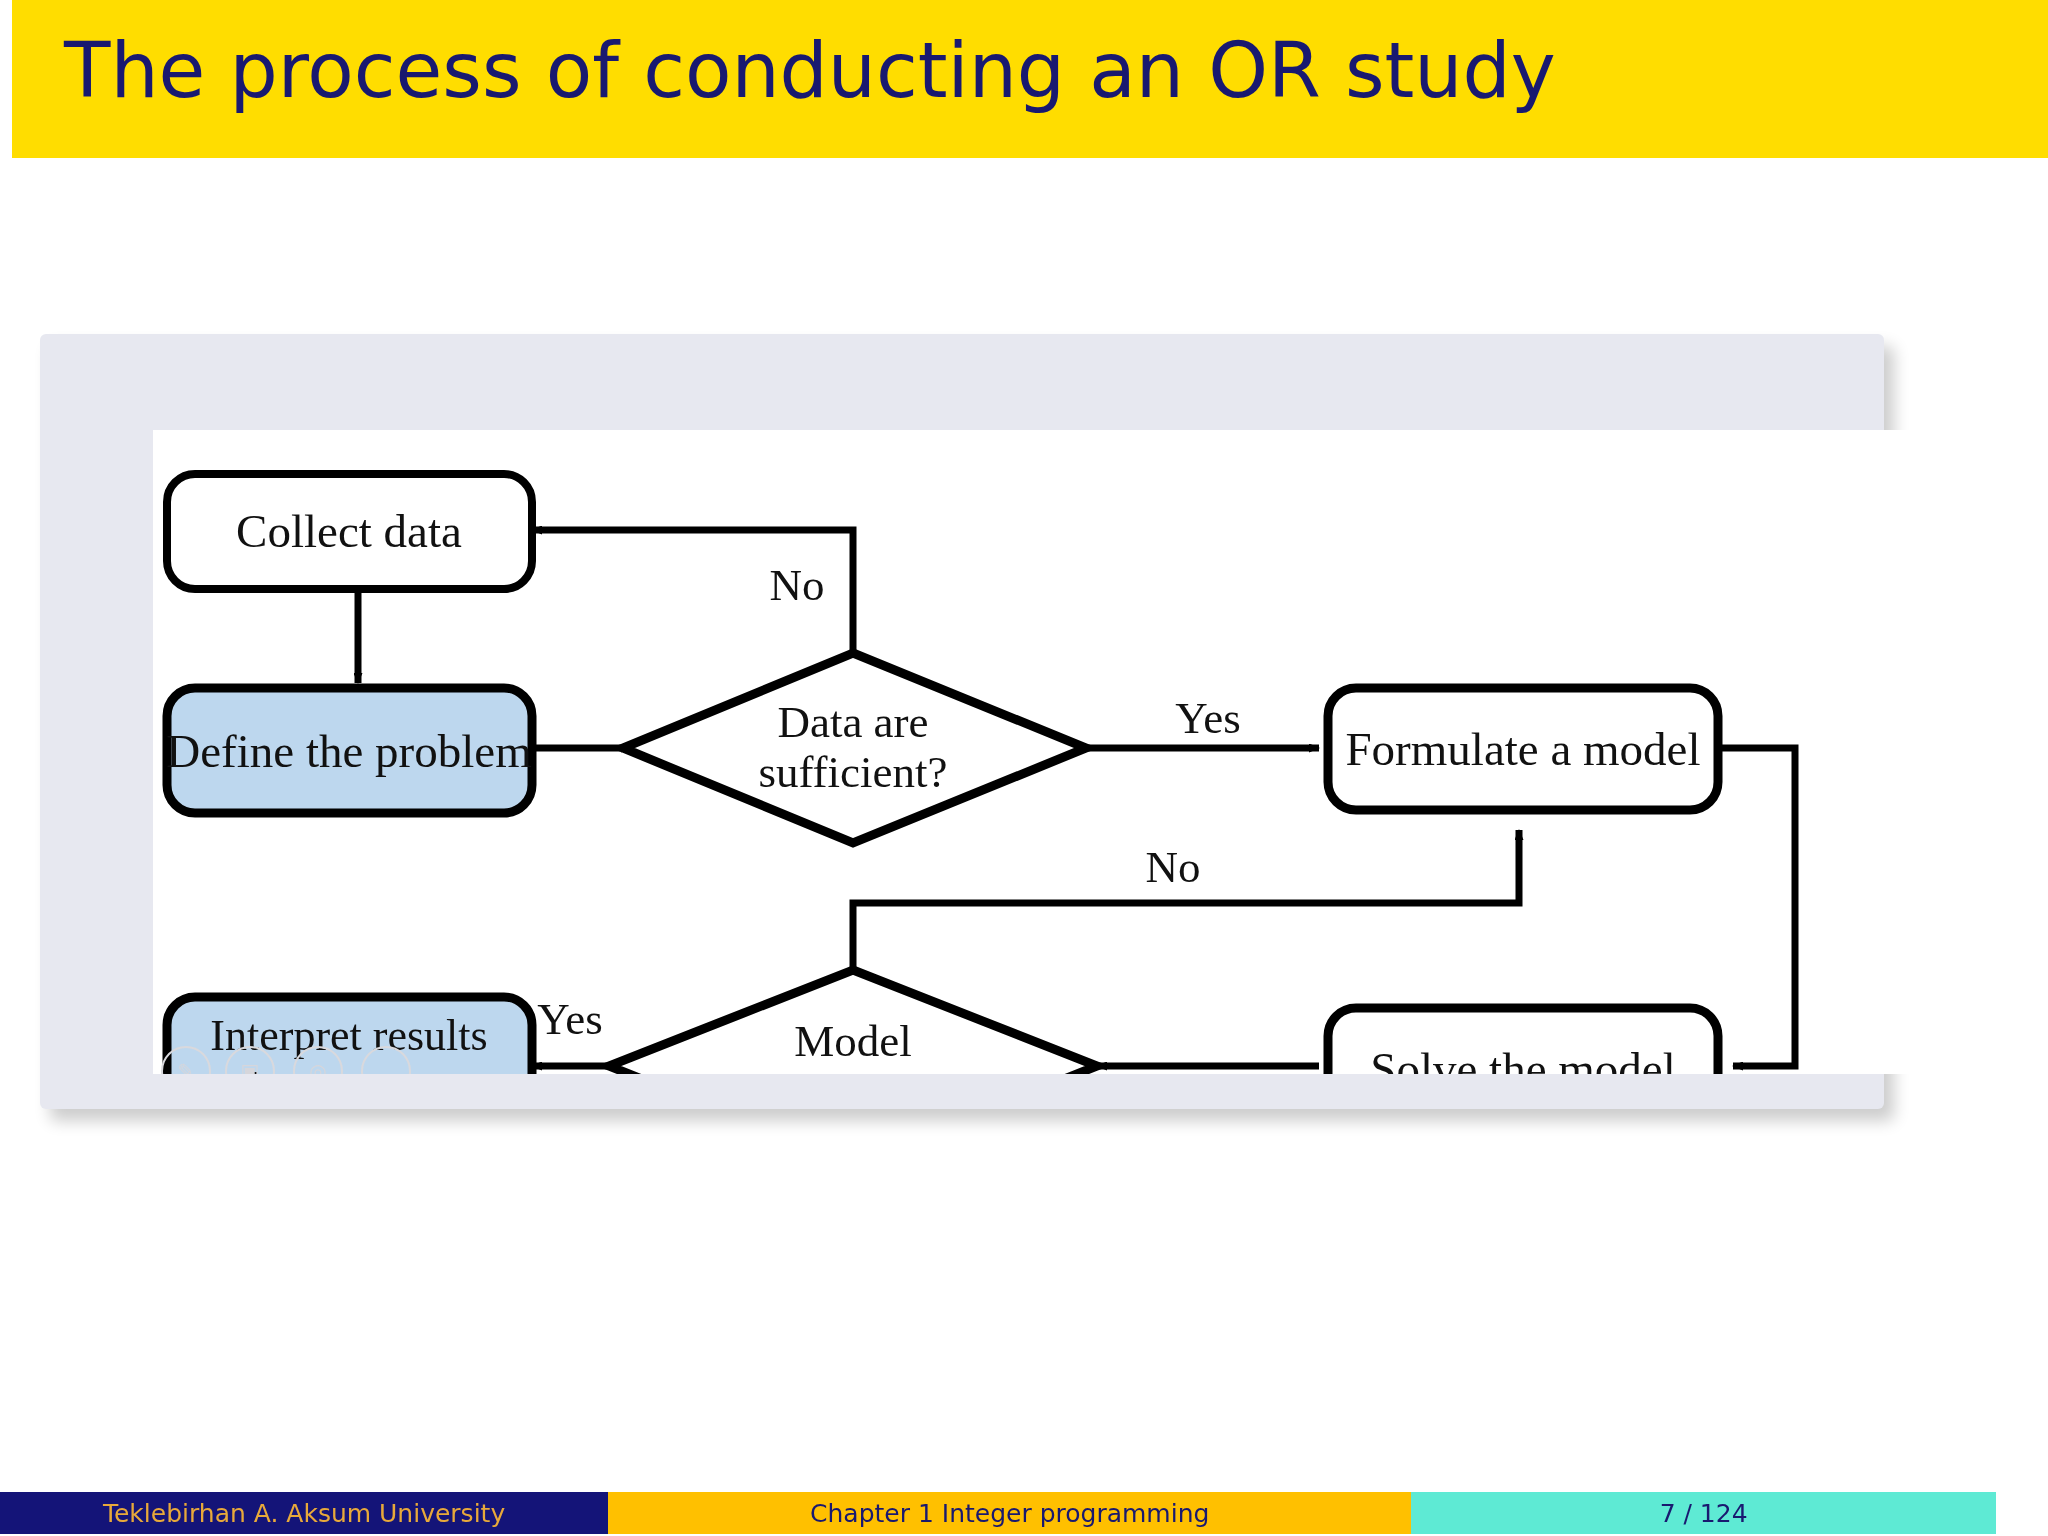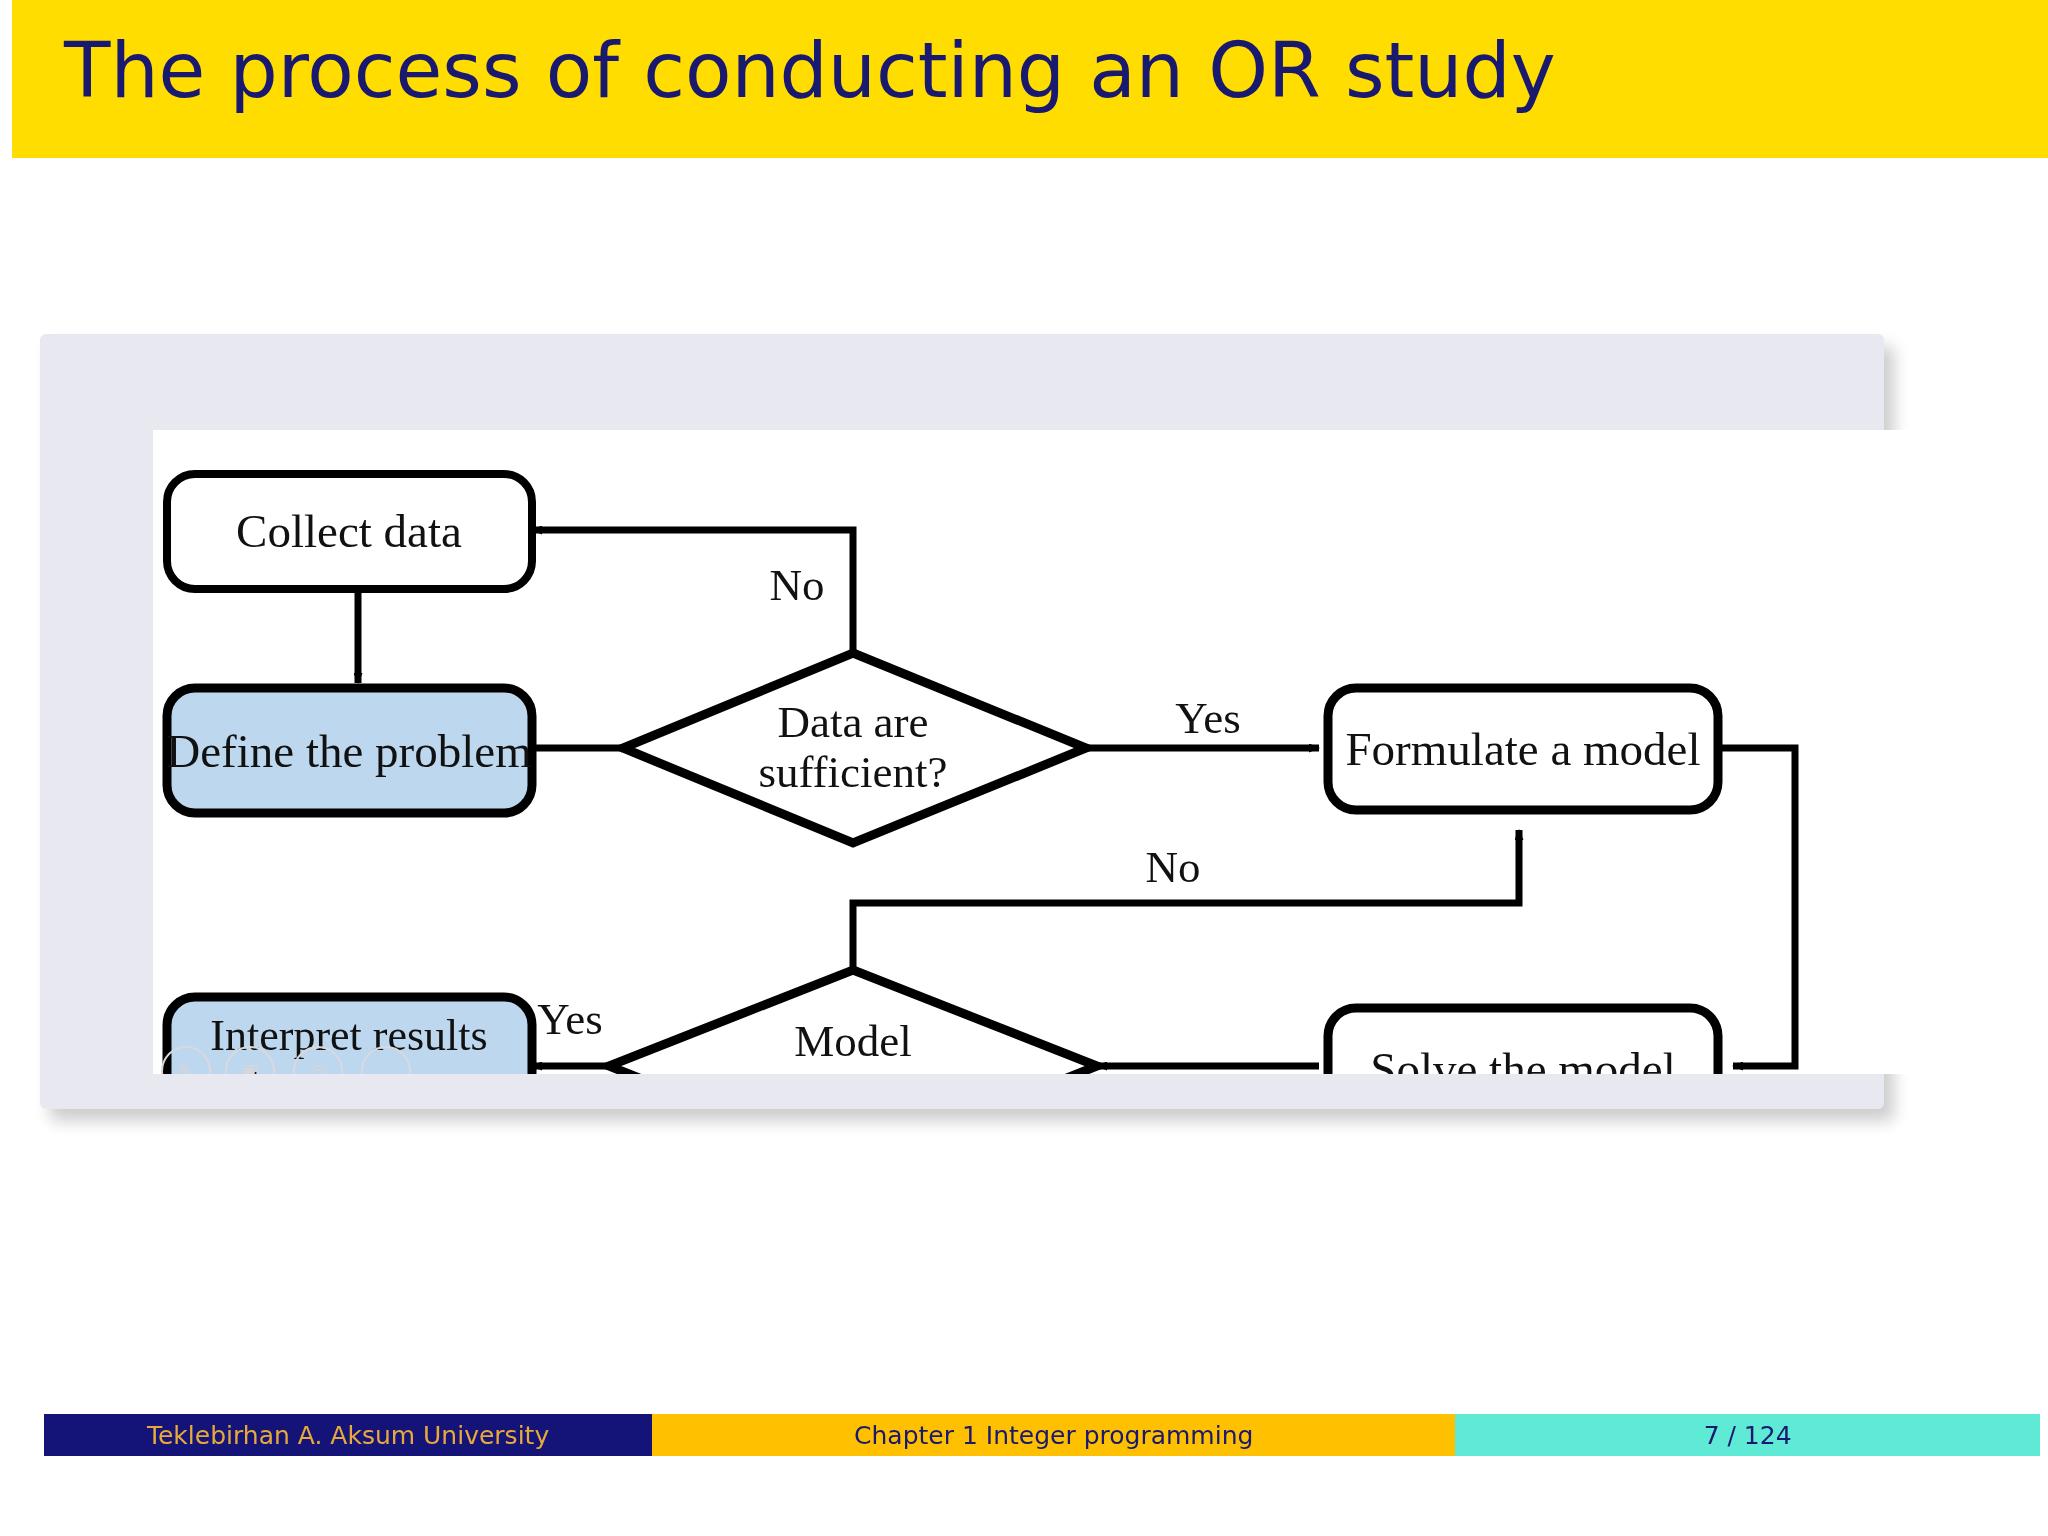--- a/index.html
+++ b/index.html
@@ -90,25 +90,24 @@
     transform: translate(-50%,-50%);
     color: #d6d6db;
     font-size: 20px;
     font-family: "DejaVu Sans", sans-serif;
     line-height: 1;
   }
 
   
   #footer {
     position: absolute;
-    left: 0; top: 1414px;
+    left: 0; top: 1492px;
     width: 1996px;
     height: 42px;
     display: flex;
-    padding-left: 44px;
   }
   .footer-seg {
     display: flex;
     align-items: center;
     justify-content: center;
     font-family: "DejaVu Sans", sans-serif;
     font-size: 25px;
     white-space: nowrap;
     height: 100%;
   }

